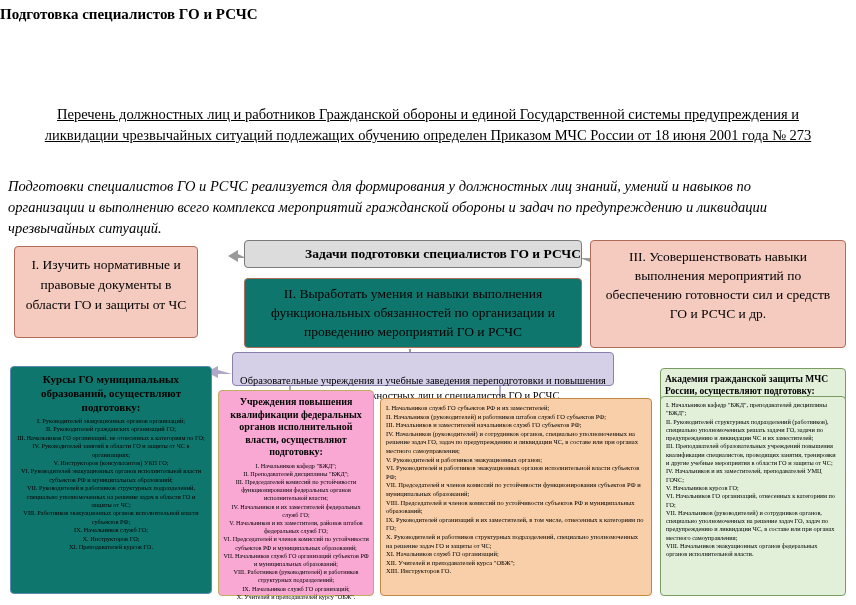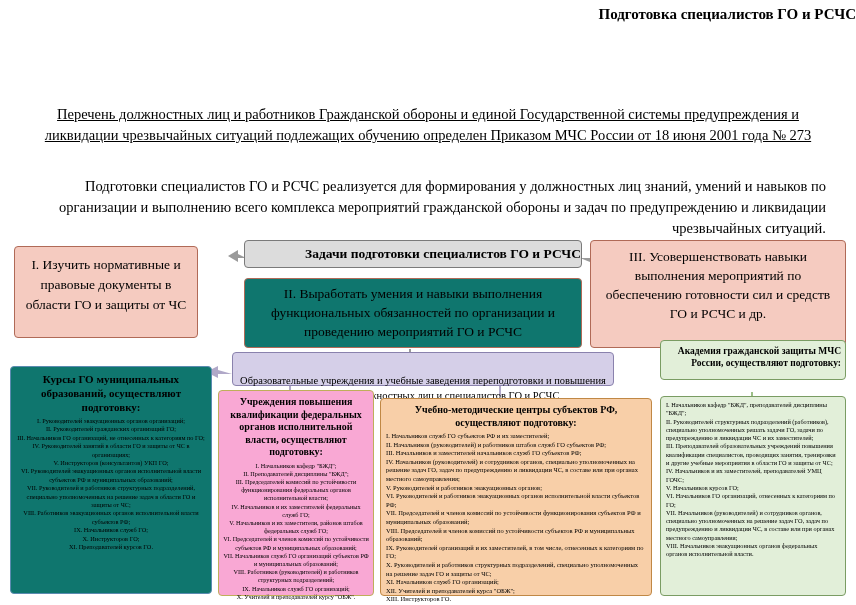--- a/index.html
+++ b/index.html
@@ -18,43 +18,44 @@
   .page {
     position: relative;
     width: 856px;
     height: 605px;
   }
   .title {
     position: absolute;
     top: 6px;
     left: 0;
     width: 856px;
-    text-align: right;
+    text-align: left;
     font-size: 15px;
     font-weight: bold;
     font-family: "Liberation Serif", serif;
   }
   .intro {
     position: absolute;
     top: 104px;
     left: 40px;
     width: 776px;
     text-align: center;
     font-size: 14.5px;
     line-height: 21px;
     text-decoration: underline;
   }
   .intro2 {
     position: absolute;
     top: 176px;
-    left: 22px;
+    left: 8px;
     width: 804px;
-    text-align: right;
+    text-align: left;
     font-size: 14.5px;
     line-height: 21px;
+    font-style: italic;
   }
   .box {
     position: absolute;
     box-sizing: border-box;
     border: 1px solid #808080;
     border-radius: 4px;
   }
   
   #box-task1 {
     left: 14px; top: 246px; width: 184px; height: 92px;
@@ -97,24 +98,24 @@
     left: 232px; top: 352px; width: 382px; height: 34px;
     background: #d5cfe8;
     border-color: #8a82ad;
     text-align: center;
     font-weight: normal;
     font-size: 10.5px;
     line-height: 15px;
     padding: 20px 4px 0 4px;
   }
   #box-academy {
-    left: 660px; top: 340px; width: 186px; height: 40px;
+    left: 660px; top: 368px; width: 186px; height: 40px;
     background: #e2efd9;
     border-color: #7a9c63;
-    text-align: right;
+    text-align: left;
     font-weight: bold;
     font-size: 9.5px;
     line-height: 12px;
     padding: 4px 4px 0 4px;
   }
   
   #box-col1 {
     left: 10px; top: 366px; width: 202px; height: 228px;
     background: #0f766e;
     border-color: #5b8bb0;
@@ -233,21 +234,20 @@
       <div>V. Начальников и их заместители, районов штабов федеральных служб ГО;</div>
       <div>VI. Председателей и членов комиссий по устойчивости субъектов РФ и муниципальных образований;</div>
       <div>VII. Начальников служб ГО организаций субъектов РФ и муниципальных образований;</div>
       <div>VIII. Работников (руководителей) и работников структурных подразделений;</div>
       <div>IX. Начальников служб ГО организаций;</div>
       <div>X. Учителей и преподавателей курсу "ОБЖ".</div>
     </div>
   </div>
 
   <div class="box" id="box-col3">
-    <div class="col-head">Учебно-методические центры субъектов РФ, осуществляют подготовку:</div>
     <div class="col-list">
       <div>I. Начальников служб ГО субъектов РФ и их заместителей;</div>
       <div>II. Начальников (руководителей) и работников штабов служб ГО субъектов РФ;</div>
       <div>III. Начальников и заместителей начальников служб ГО субъектов РФ;</div>
       <div>IV. Начальников (руководителей) и сотрудников органов, специально уполномоченных на решение задач ГО, задач по предупреждению и ликвидации ЧС, в составе или при органах местного самоуправления;</div>
       <div>V. Руководителей и работников эвакуационных органов;</div>
       <div>VI. Руководителей и работников эвакуационных органов исполнительной власти субъектов РФ;</div>
       <div>VII. Председателей и членов комиссий по устойчивости функционирования субъектов РФ и муниципальных образований;</div>
       <div>VIII. Председателей и членов комиссий по устойчивости субъектов РФ и муниципальных образований;</div>
       <div>IX. Руководителей организаций и их заместителей, в том числе, отнесенных к категориям по ГО;</div>

